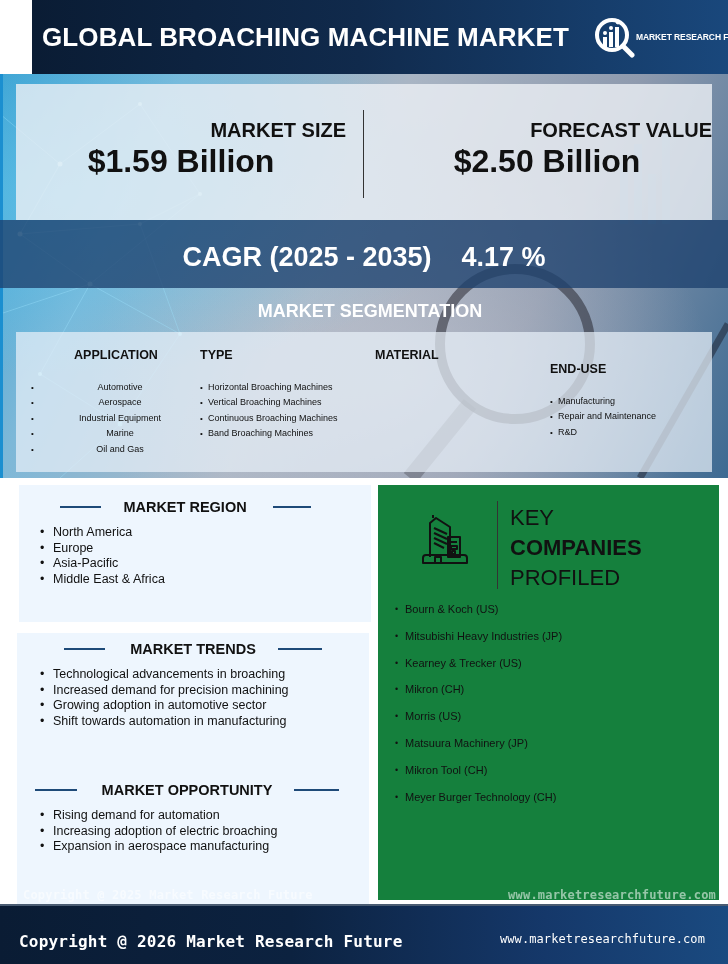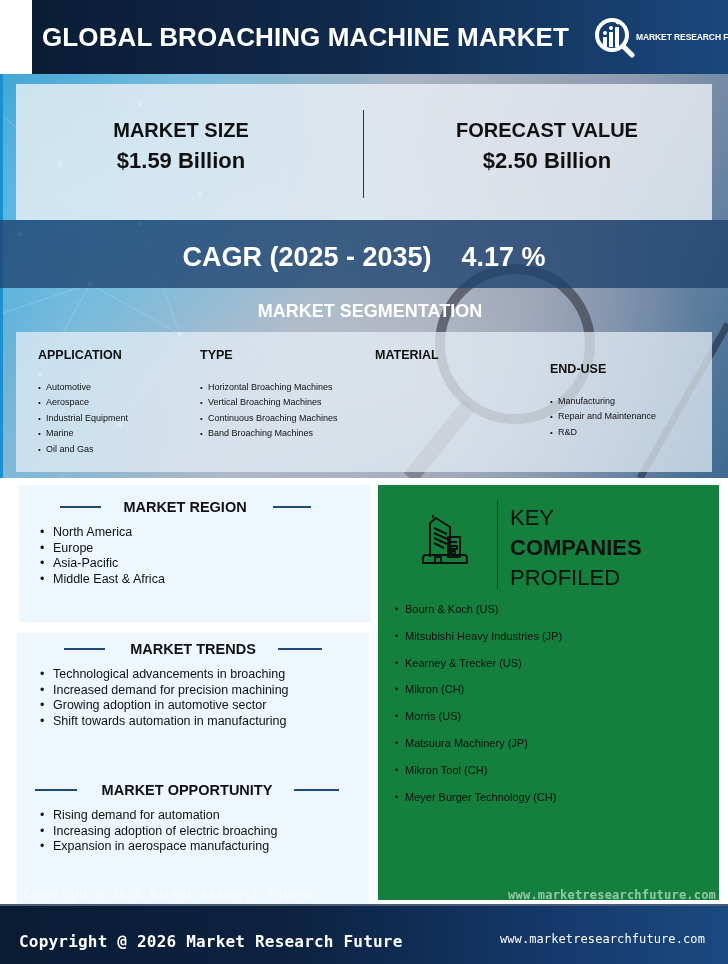--- a/index.html
+++ b/index.html
@@ -36,22 +36,22 @@
   .hero-deco { position: absolute; left: 0; top: 0; width: 728px; height: 404px; }
   .hero-stripe { position: absolute; left: 0; top: 0; width: 3px; height: 404px; background: #1b8fd0; }
 
   .stats-panel {
     position: absolute; left: 16px; top: 10px; width: 696px; height: 136px;
     background: rgba(236,240,245,0.80);
   }
   .stat { position: absolute; top: 34px; width: 330px; text-align: center; }
   .stat.left { left: 0; }
   .stat.right { left: 366px; }
-  .stat-label { font-weight: 700; font-size: 20px; color: #111; line-height: 24px; }
-  .stat-value { font-weight: 700; font-size: 22px; color: #111; line-height: 34px; margin-top: 2px; }
+  .stat-label { font-weight: 700; font-size: 20px; color: #111; line-height: 24px; text-align: right; }
+  .stat-value { font-weight: 700; font-size: 32px; color: #111; line-height: 34px; margin-top: 2px; }
   .stats-divider { position: absolute; left: 347px; top: 26px; width: 1px; height: 88px; background: #333; }
 
   .cagr-band {
     position: absolute; left: 0; top: 146px; width: 728px; height: 68px;
     background: rgba(30,65,110,0.78);
   }
   .cagr-text {
     position: absolute; left: 0; width: 728px; top: 22px; text-align: center;
     font-weight: 700; font-size: 27px; color: #ffffff; white-space: pre;
   }
@@ -183,21 +183,21 @@
     </div>
   </div>
 
   <div class="cagr-band">
     <div class="cagr-text">CAGR (2025 - 2035)    4.17 %</div>
   </div>
 
   <div class="seg-title">MARKET SEGMENTATION</div>
 
   <div class="seg-panel">
-    <div class="seg-col" style="left:22px;">
+    <div class="seg-col" style="left:15px;text-align:center;">
       <div class="seg-col-title">APPLICATION</div>
       <ul class="seg-list">
         <li>Automotive</li>
         <li>Aerospace</li>
         <li>Industrial Equipment</li>
         <li>Marine</li>
         <li>Oil and Gas</li>
       </ul>
     </div>
     <div class="seg-col" style="left:184px;">

